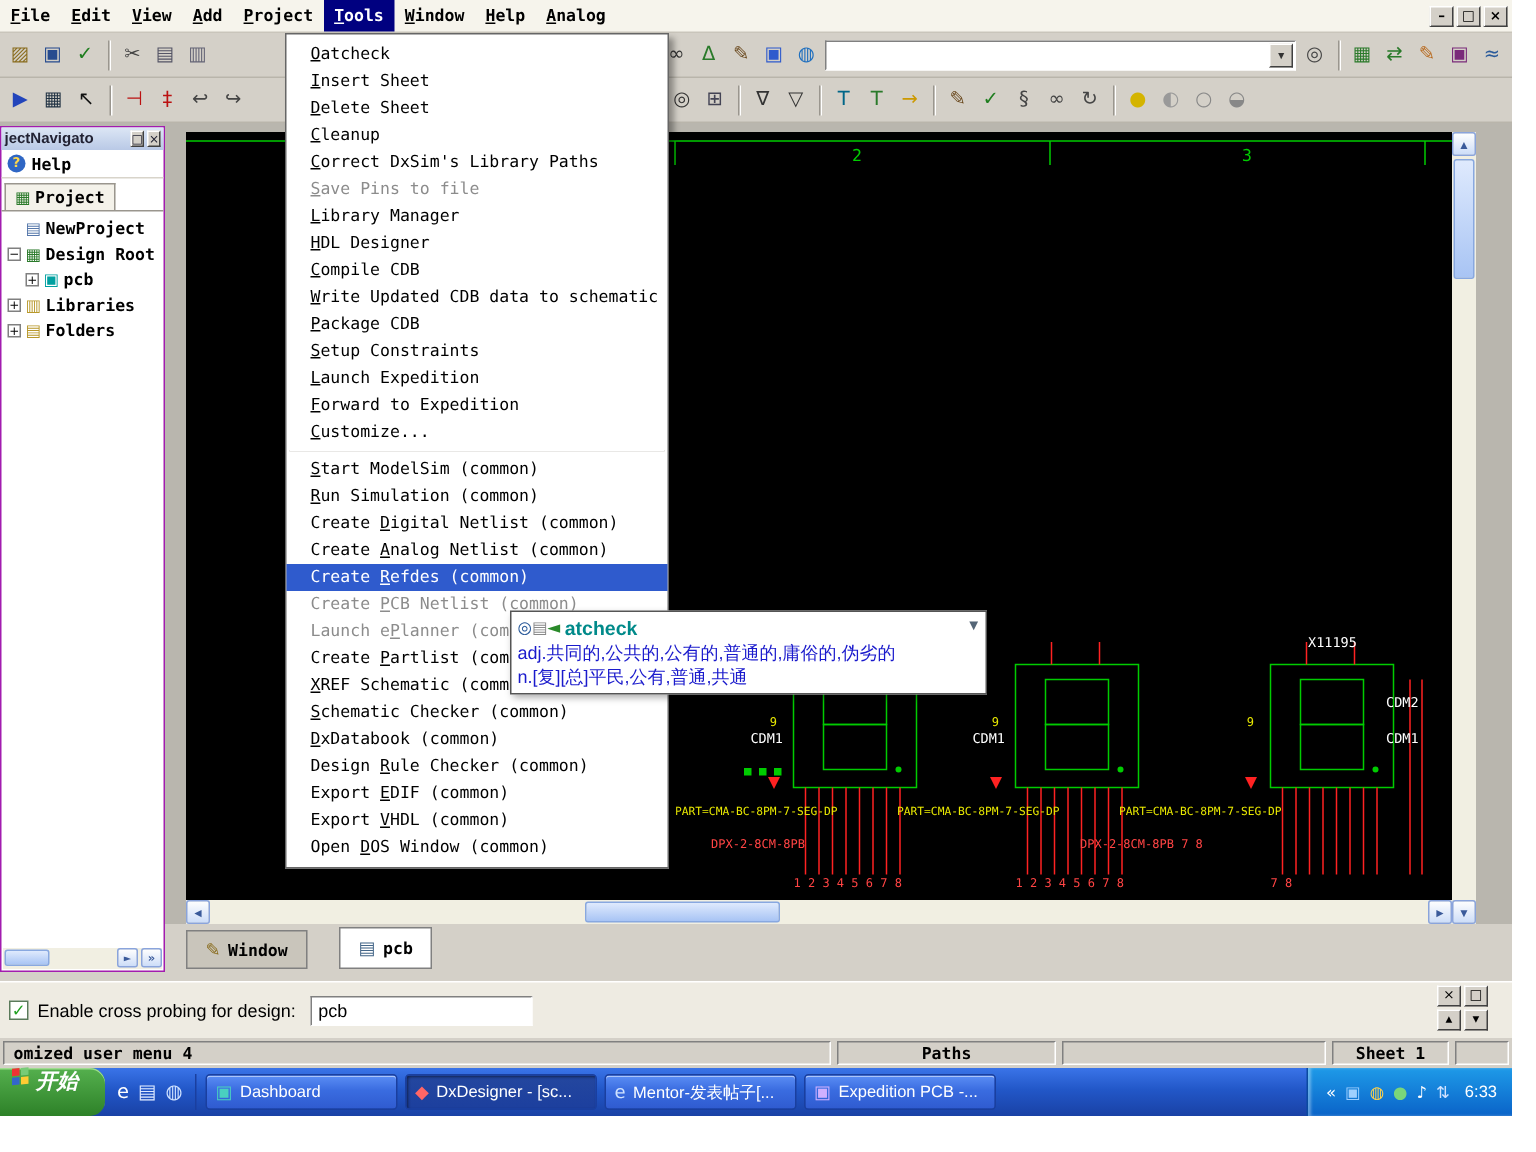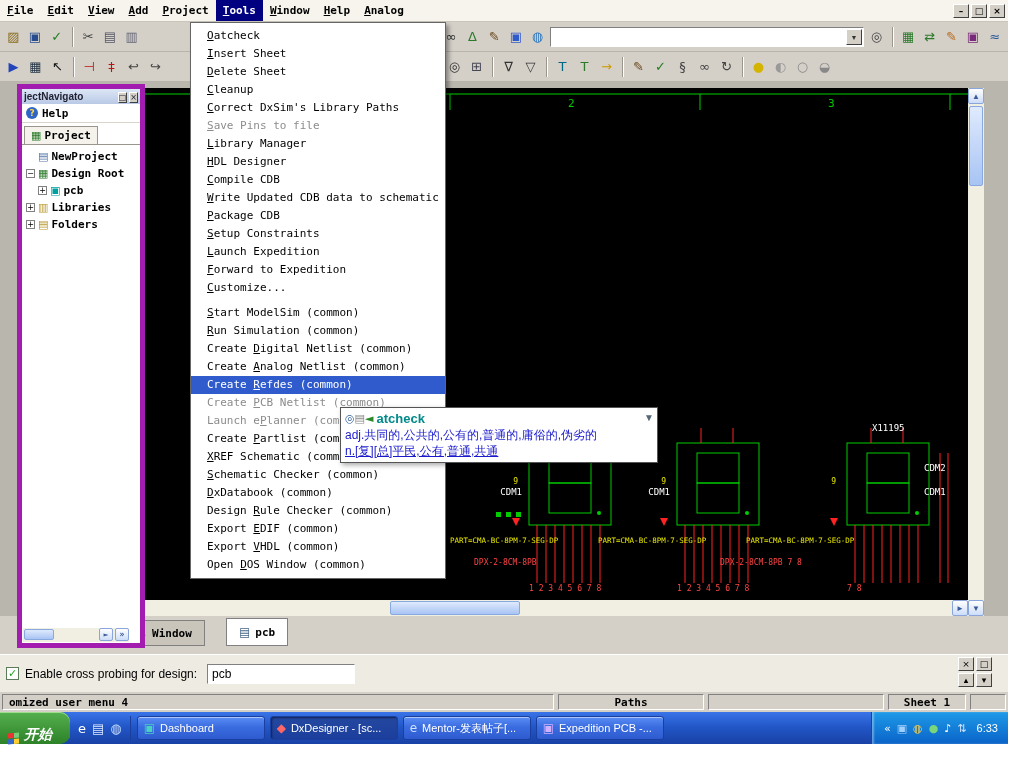--- a/index.html
+++ b/index.html
@@ -41,22 +41,22 @@
   .tr{fill:#ff4444;font-size:8px}
   .gstroke{fill:none;stroke:#00cc00;stroke-width:1}
 
   
   .sb{position:absolute;background:#f1efe2}
   .sbtn{position:absolute;background:linear-gradient(#fefefe,#cdddf8);border:1px solid #8aa4dc;
         border-radius:2px;color:#3a5a9a;font-size:8px;display:flex;align-items:center;justify-content:center}
   .sthumb{position:absolute;background:linear-gradient(#dfeafd,#a8c4f4);border:1px solid #88a8e0;border-radius:2px}
 
   
-  #pnav{position:absolute;left:17px;top:84px;width:128px;height:564px;background:#fff;
-        border:5px solid #a21caf;z-index:6;font:bold 11px "DejaVu Sans Mono",monospace}
+  #pnav{position:absolute;left:0;top:84px;width:110px;height:564px;background:#fff;
+        border:1px solid #a21caf;z-index:6;font:bold 11px "DejaVu Sans Mono",monospace}
   #pnav-cap{height:15px;background:linear-gradient(#dce6f5,#b9c9e6);display:flex;align-items:center;
             padding:0 2px;font:bold 10px "Liberation Sans",sans-serif;color:#223}
   .capbtn{width:12px;height:11px;background:#d4d0c8;border:1px solid;border-color:#fff #404040 #404040 #fff;
           font:8px "DejaVu Sans",sans-serif;line-height:9px;text-align:center;margin-left:2px}
   #helprow{height:19px;display:flex;align-items:center;gap:4px;padding:0 4px;border-bottom:1px solid #d8d4ca}
   #helpico{width:12px;height:12px;border-radius:50%;background:#2f66c4;color:#ffd84a;
            font:bold 9px "DejaVu Sans",sans-serif;display:flex;align-items:center;justify-content:center}
   #ptab{margin:3px 0 0 2px;display:inline-flex;align-items:center;gap:3px;height:18px;padding:0 6px;
         background:#f4f2ea;border:1px solid #9a968e;border-bottom:none}
   #treebox{border-top:1px solid #9a968e;padding:3px 0 0 2px;height:494px;overflow:hidden}
@@ -99,26 +99,26 @@
 
   
   #dicttip{position:absolute;left:340px;top:407px;width:318px;background:#fff;border:1px solid #555;
            box-shadow:2px 2px 5px rgba(0,0,0,.35);padding:2px 16px 3px 4px;z-index:60;
            font:12px/16px "Liberation Sans",sans-serif}
   #tiprow1{display:flex;align-items:center;gap:3px;height:17px}
   #tipword{color:#008a8a;font-weight:bold;font-size:13px}
   .tipico{font-family:"DejaVu Sans",sans-serif;font-size:11px}
   #tippin{position:absolute;right:3px;top:2px;color:#556677;font-size:10px}
   #tipl1{color:#1a1acc}
-  #tipl2{color:#1a1acc;text-decoration:underline}
+  #tipl2{color:#1a1acc;}
 
   
   #taskbar{position:absolute;left:0;top:712px;width:1008px;height:32px;
            background:linear-gradient(#3a74e8,#2257c8 45%,#1941a5);display:flex;align-items:center;z-index:70}
-  #startbtn{height:32px;width:70px;border-radius:0 10px 10px 0;display:flex;align-items:flex-end;gap:5px;
+  #startbtn{height:32px;width:70px;border-radius:0 10px 10px 0;display:flex;align-items:flex-start;gap:5px;
             padding:0 8px;background:linear-gradient(#55b04e,#2d8128);box-shadow:inset 0 1px 0 #9fdd8f;
             color:#fff;font:bold italic 14px "Liberation Sans",sans-serif}
   #flag{display:grid;grid-template-columns:5px 5px;grid-gap:1px;transform:skewY(-6deg)}
   #flag i{width:5px;height:5px;display:block}
   #ql{display:flex;align-items:center;gap:6px;padding:0 8px;border-right:1px solid #1a3f9f;height:24px}
   .qlico{font-family:"DejaVu Sans",sans-serif;font-size:13px}
   #tasks{display:flex;align-items:center;gap:5px;padding:0 6px;flex:1}
   .taskbtn{width:128px;height:24px;border-radius:3px;border:1px solid #1a3f9f;display:flex;align-items:center;
            gap:5px;padding:0 6px;background:linear-gradient(#5b8ef5,#3a6ce0 45%,#2f5bd0);
            box-shadow:inset 0 1px 0 rgba(255,255,255,.5);color:#fff;font:11px "Liberation Sans",sans-serif;

